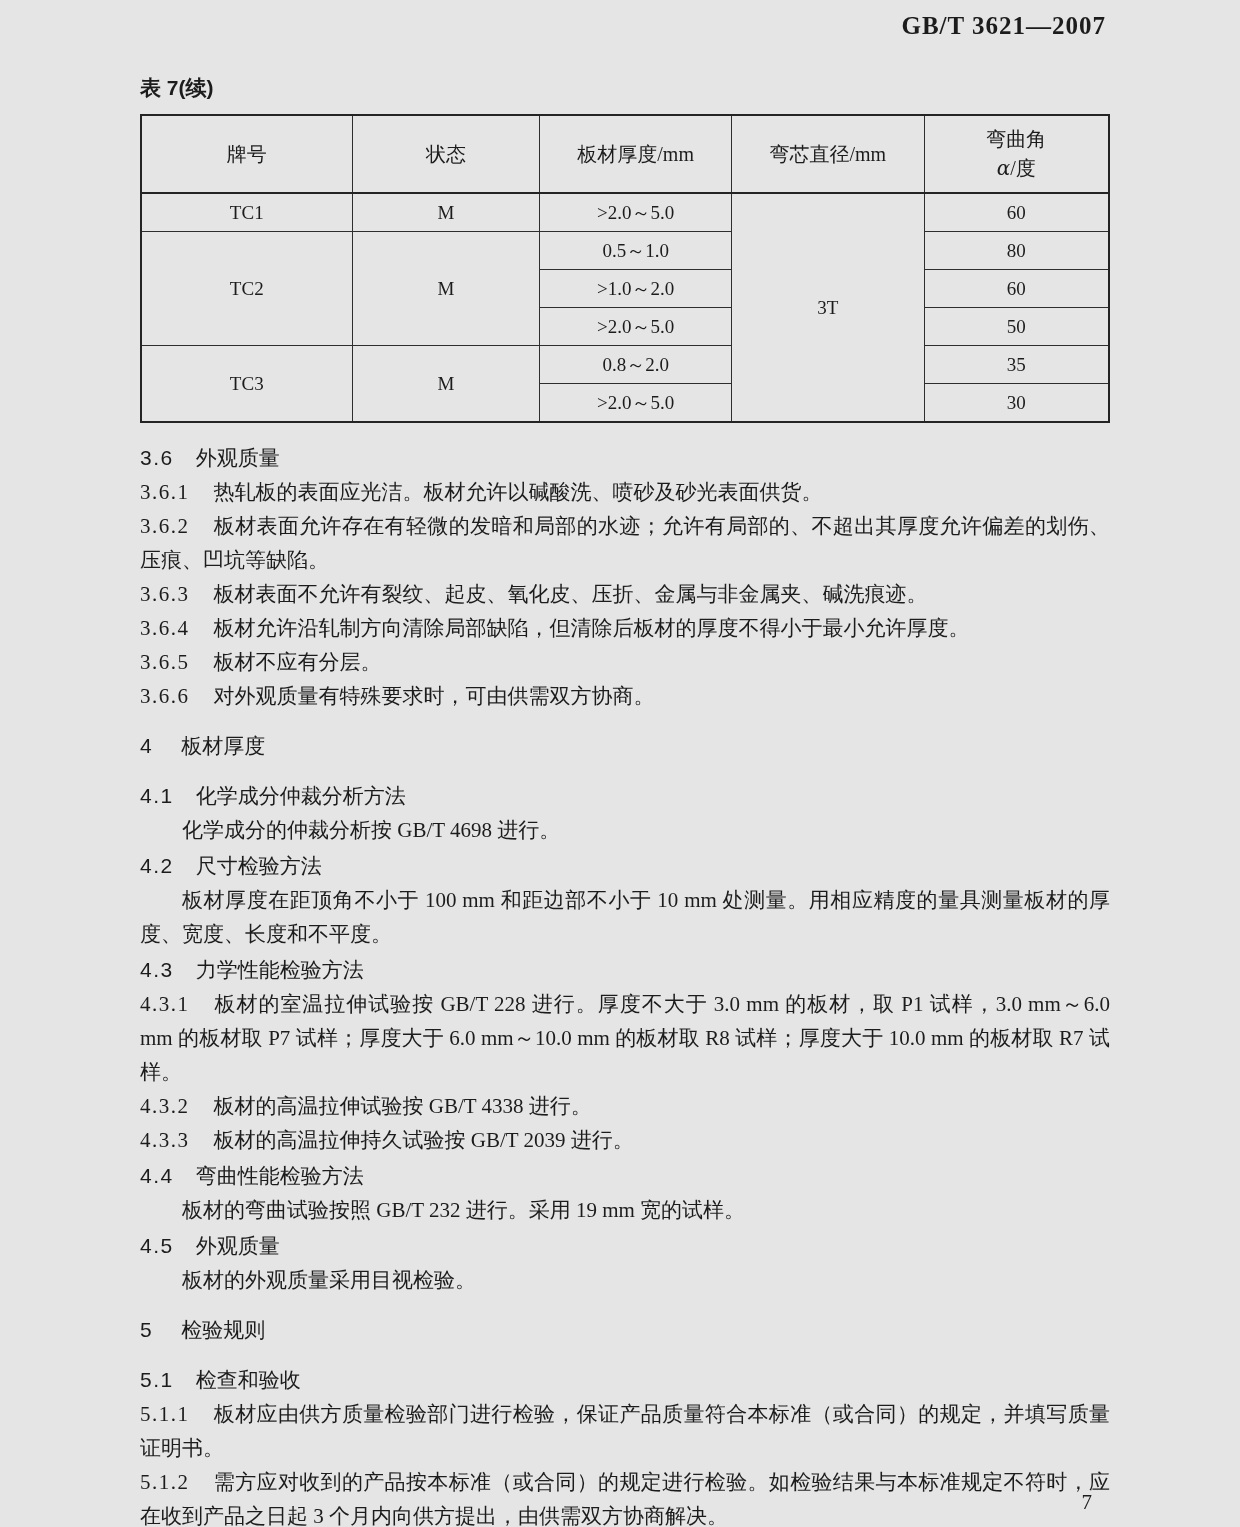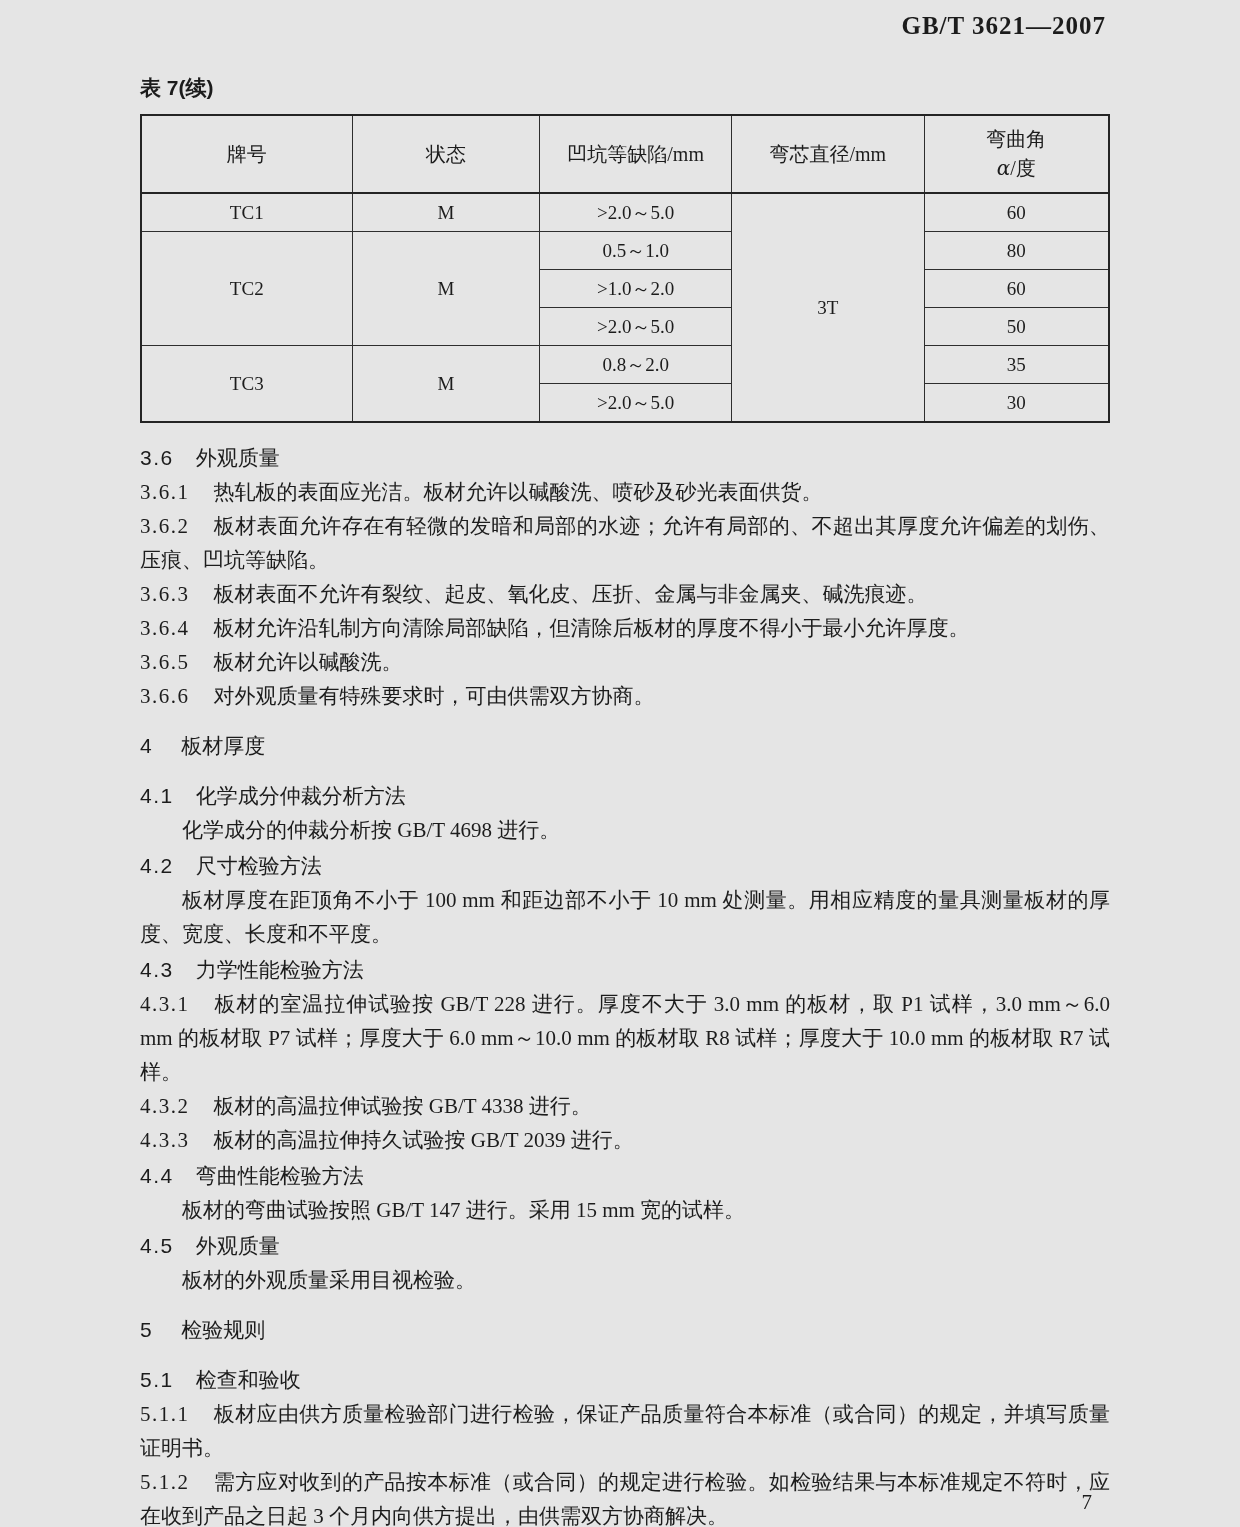--- a/index.html
+++ b/index.html
@@ -84,21 +84,21 @@
         <col style="width:21.8%">
           <col style="width:19.4%">
           <col style="width:19.8%">
           <col style="width:19.9%">
           <col style="width:19.1%">
       </colgroup>
       <thead>
         <tr>
           <th>牌号</th>
           <th>状态</th>
-          <th>凹坑等缺陷/mm</th>
+          <th>板材厚度/mm</th>
           <th>弯芯直径/mm</th>
           <th>
             <span>弯曲角</span><br>
             <span class="alpha">α</span><span>/度</span>
           </th>
         </tr>
       </thead>
       <tbody>
         <tr>
           <td>TC1</td>
@@ -133,38 +133,38 @@
         </tr>
       </tbody>
     </table>
 
     <p class="blk h2 first-after-table"><span class="num">3.6</span><span>外观质量</span></p>
 
     <p class="blk pn"><span class="num">3.6.1</span><span>热轧板的表面应光洁。板材允许以碱酸洗、喷砂及砂光表面供货。</span></p>
     <p class="blk pn"><span class="num">3.6.2</span><span>板材表面允许存在有轻微的发暗和局部的水迹；允许有局部的、不超出其厚度允许偏差的划伤、压痕、凹坑等缺陷。</span></p>
     <p class="blk pn"><span class="num">3.6.3</span><span>板材表面不允许有裂纹、起皮、氧化皮、压折、金属与非金属夹、碱洗痕迹。</span></p>
     <p class="blk pn"><span class="num">3.6.4</span><span>板材允许沿轧制方向清除局部缺陷，但清除后板材的厚度不得小于最小允许厚度。</span></p>
-    <p class="blk pn"><span class="num">3.6.5</span><span>板材允许以碱酸洗。</span></p>
+    <p class="blk pn"><span class="num">3.6.5</span><span>板材不应有分层。</span></p>
     <p class="blk pn"><span class="num">3.6.6</span><span>对外观质量有特殊要求时，可由供需双方协商。</span></p>
 
     <p class="blk h1"><span class="num">4</span><span>板材厚度</span></p>
 
     <p class="blk h2"><span class="num">4.1</span><span>化学成分仲裁分析方法</span></p>
     <p class="blk pi">化学成分的仲裁分析按 GB/T 4698 进行。</p>
 
     <p class="blk h2"><span class="num">4.2</span><span>尺寸检验方法</span></p>
     <p class="blk pi">板材厚度在距顶角不小于 100 mm 和距边部不小于 10 mm 处测量。用相应精度的量具测量板材的厚度、宽度、长度和不平度。</p>
 
     <p class="blk h2"><span class="num">4.3</span><span>力学性能检验方法</span></p>
     <p class="blk pn"><span class="num">4.3.1</span><span>板材的室温拉伸试验按 GB/T 228 进行。厚度不大于 3.0 mm 的板材，取 P1 试样，3.0 mm～6.0 mm 的板材取 P7 试样；厚度大于 6.0 mm～10.0 mm 的板材取 R8 试样；厚度大于 10.0 mm 的板材取 R7 试样。</span></p>
     <p class="blk pn"><span class="num">4.3.2</span><span>板材的高温拉伸试验按 GB/T 4338 进行。</span></p>
     <p class="blk pn"><span class="num">4.3.3</span><span>板材的高温拉伸持久试验按 GB/T 2039 进行。</span></p>
 
     <p class="blk h2"><span class="num">4.4</span><span>弯曲性能检验方法</span></p>
-    <p class="blk pi">板材的弯曲试验按照 GB/T 147 进行。采用 15 mm 宽的试样。</p>
+    <p class="blk pi">板材的弯曲试验按照 GB/T 232 进行。采用 19 mm 宽的试样。</p>
 
     <p class="blk h2"><span class="num">4.5</span><span>外观质量</span></p>
     <p class="blk pi">板材的外观质量采用目视检验。</p>
 
     <p class="blk h1"><span class="num">5</span><span>检验规则</span></p>
 
     <p class="blk h2"><span class="num">5.1</span><span>检查和验收</span></p>
     <p class="blk pn"><span class="num">5.1.1</span><span>板材应由供方质量检验部门进行检验，保证产品质量符合本标准（或合同）的规定，并填写质量证明书。</span></p>
     <p class="blk pn"><span class="num">5.1.2</span><span>需方应对收到的产品按本标准（或合同）的规定进行检验。如检验结果与本标准规定不符时，应在收到产品之日起 3 个月内向供方提出，由供需双方协商解决。</span></p>
 

